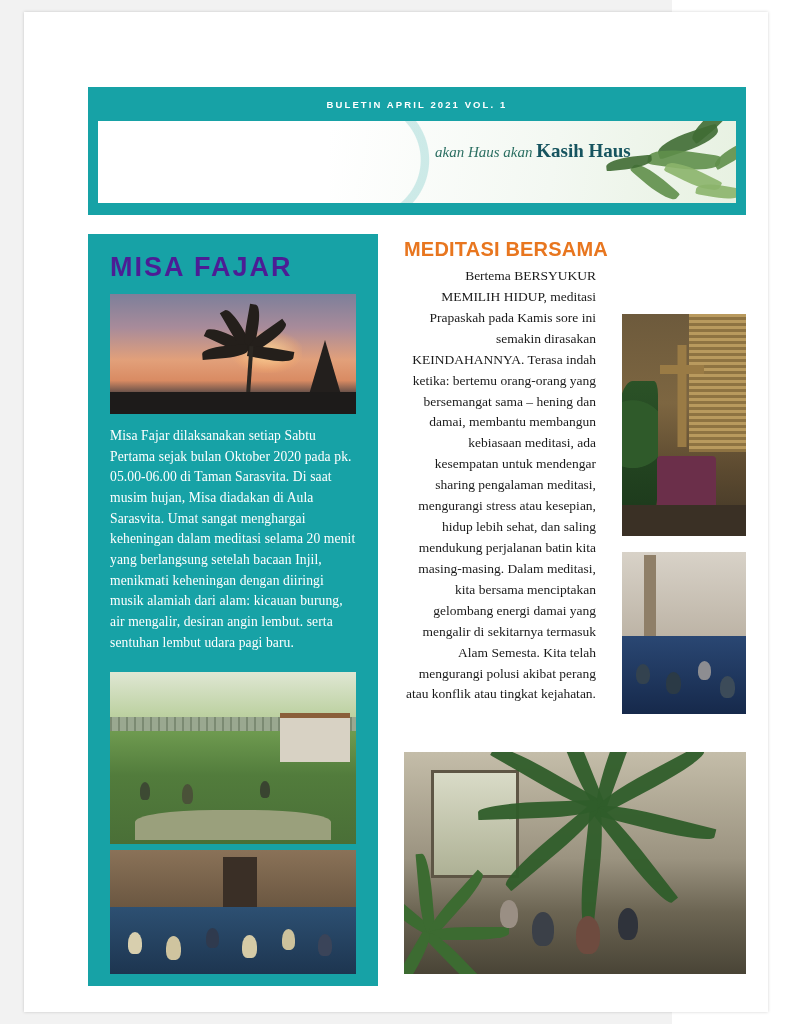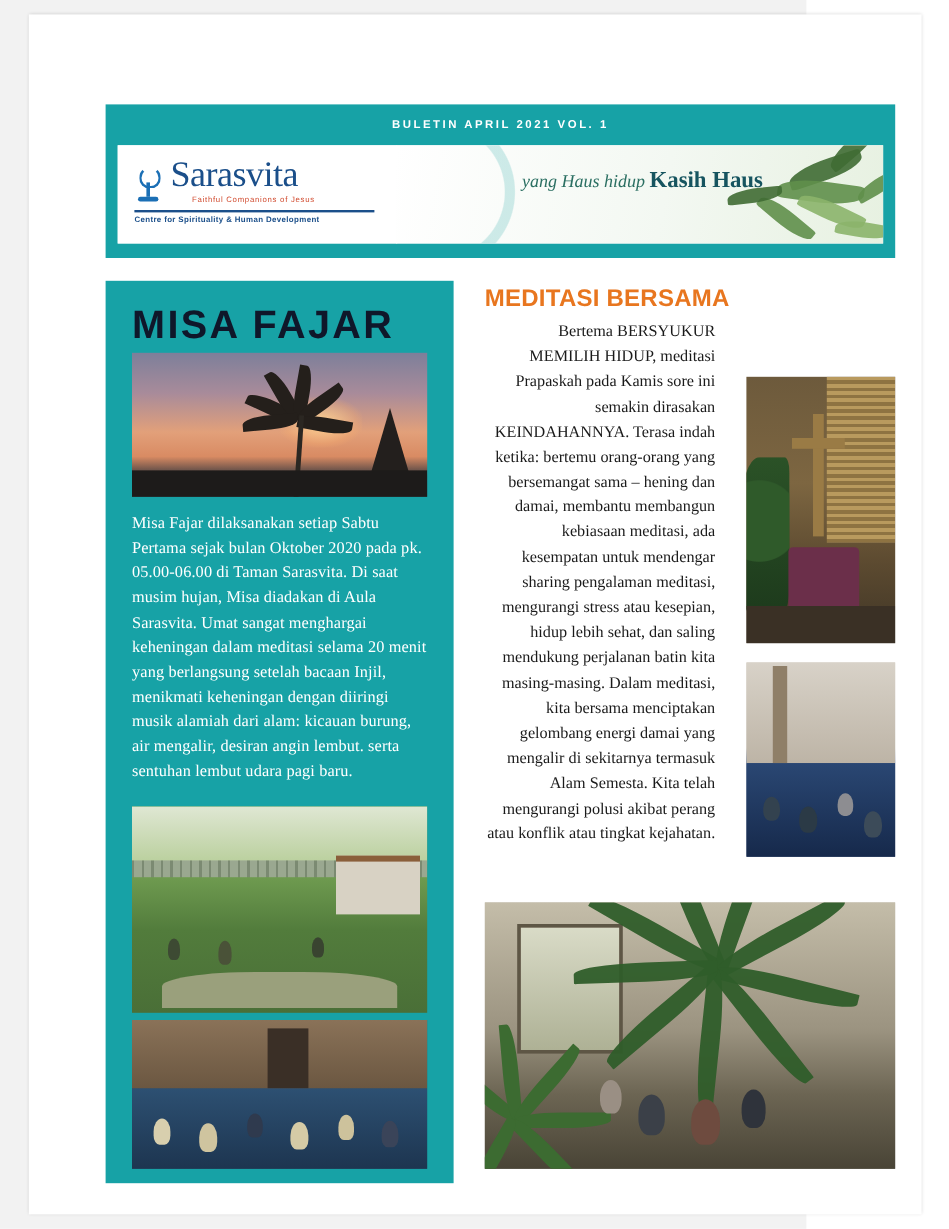--- a/index.html
+++ b/index.html
@@ -203,23 +203,23 @@
     left: 64px;
     top: 222px;
     width: 290px;
     height: 752px;
     background: #17a2a6;
   }
   .left-title {
     position: absolute;
     left: 22px;
     top: 18px;
-    font-size: 33px;
+    font-size: 27px;
     font-weight: bold;
-    color: #0f172a;
+    color: #4c1d95;
     letter-spacing: 2px;
   }
   .photo {
     position: absolute;
     overflow: hidden;
     background: #cfcfcf;
   }
   .photo-sunset {
     left: 22px;
     top: 60px;
@@ -505,48 +505,37 @@
 <body>
 
 <div class="page">
   <div class="sheet">
 
     <div class="banner">
       <div class="banner-kicker">BULETIN APRIL 2021 VOL. 1</div>
 
       <div class="banner-inner">
 
-        <div class="banner-left">
-          <div class="logo-mark">
-            <div class="chal"></div>
-              <div class="stem"></div>
-              <div class="base"></div>
-          </div>
-          <div class="logo-word">Sarasvita</div>
-          <div class="logo-sub1">Faithful Companions of Jesus</div>
-          <div class="logo-rule"></div>
-          <div class="logo-sub2">Centre for Spirituality &amp; Human Development</div>
-        </div>
 
         <div class="banner-right">
           <div class="swirl"></div>
           <div class="foliage">
             <div class="leaf dark" style="left:120px;top:34px;width:64px;height:17px;transform:rotate(-18deg);"></div>
             <div class="leaf" style="left:112px;top:52px;width:72px;height:18px;transform:rotate(8deg);"></div>
             <div class="leaf light" style="left:128px;top:70px;width:58px;height:15px;transform:rotate(26deg);"></div>
             <div class="leaf dark" style="left:150px;top:16px;width:52px;height:14px;transform:rotate(-40deg);"></div>
             <div class="leaf" style="left:92px;top:76px;width:54px;height:14px;transform:rotate(40deg);"></div>
             <div class="leaf light" style="left:160px;top:86px;width:46px;height:13px;transform:rotate(10deg);"></div>
             <div class="leaf dark" style="left:70px;top:58px;width:46px;height:12px;transform:rotate(-6deg);"></div>
             <div class="leaf" style="left:176px;top:50px;width:40px;height:12px;transform:rotate(-30deg);"></div>
           </div>
 
           <div class="tagline">
             <div class="l2">
-              <span>yang Haus hidup</span>
+              <span>akan Haus akan</span>
               <span class="bold">Kasih Haus</span>
             </div>
           </div>
         </div>
 
       </div>
     </div>
 
     <div class="left-col">
       <div class="left-title">MISA FAJAR</div>

